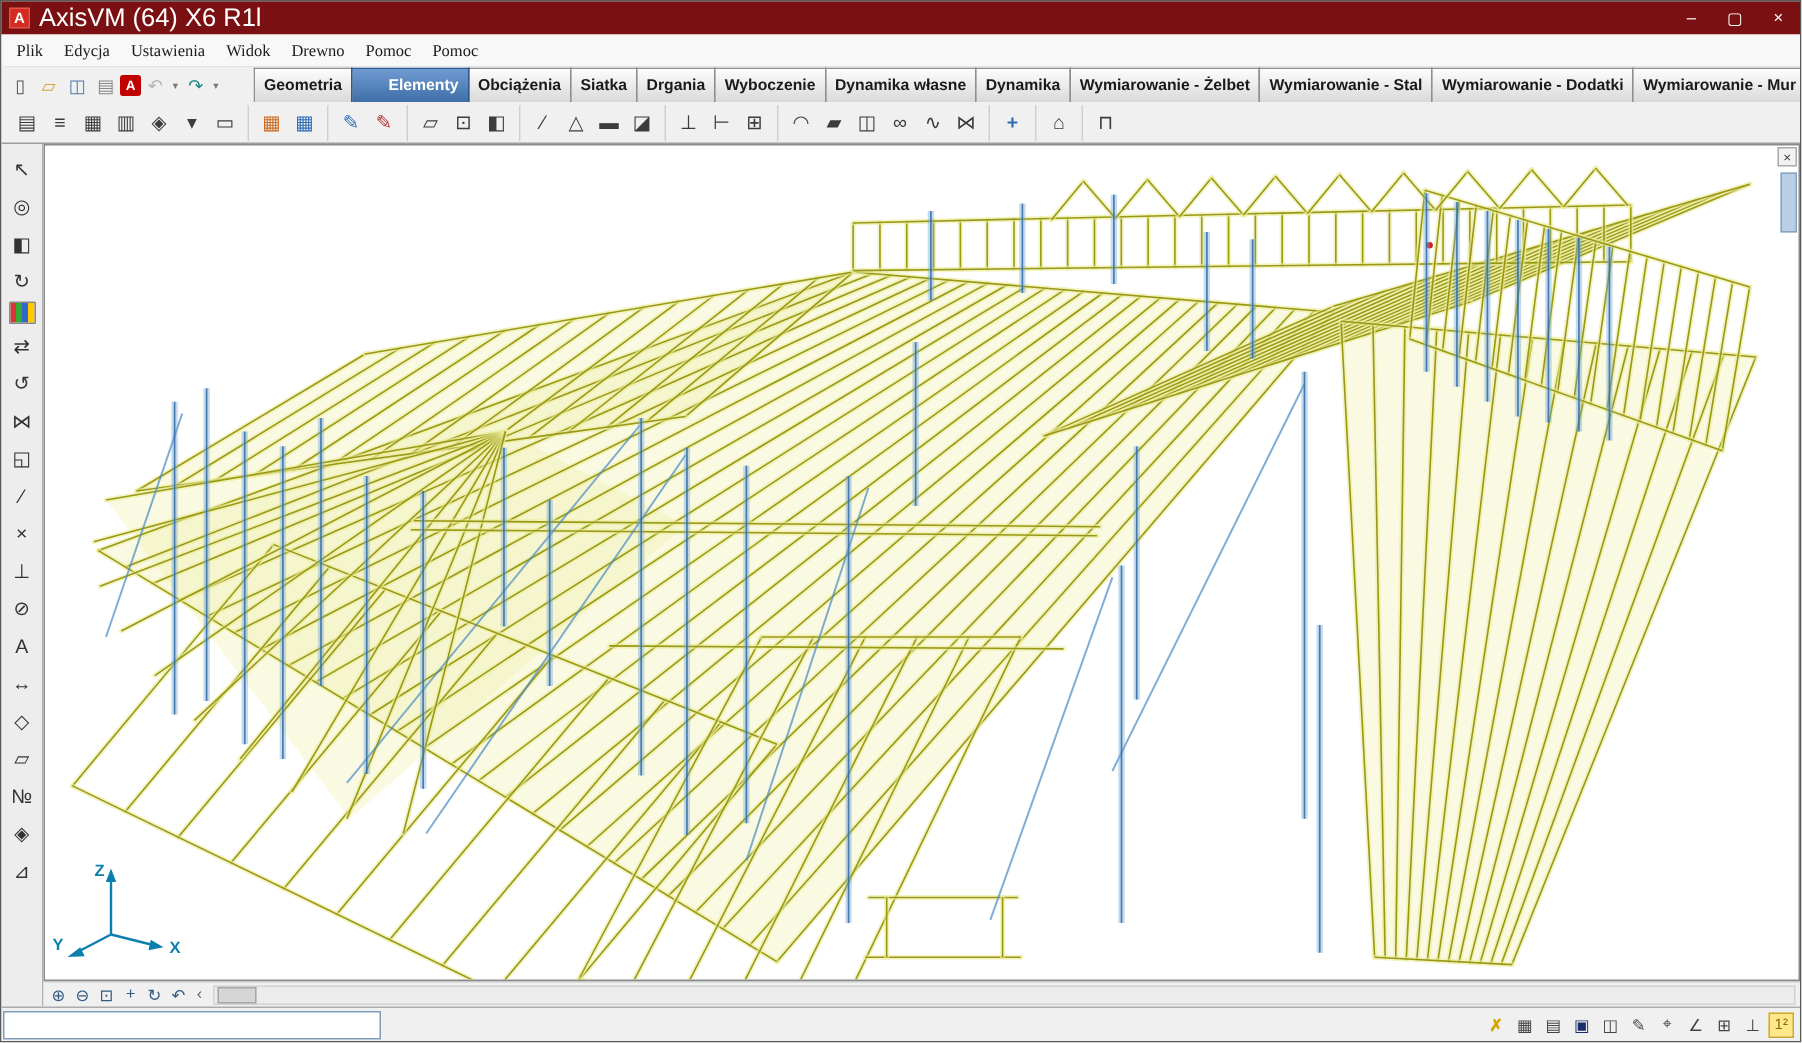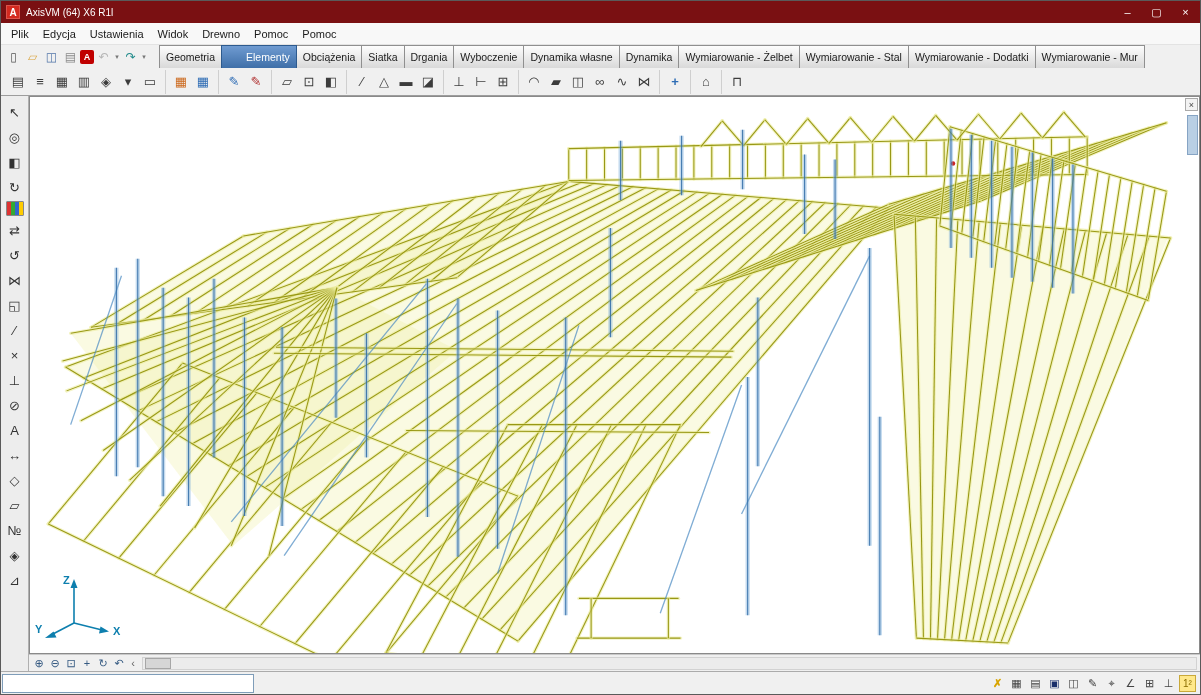--- a/index.html
+++ b/index.html
@@ -4,37 +4,37 @@
 <style>
   * { box-sizing: border-box; margin: 0; padding: 0; }
   html,body { width:1201px; height:695px; overflow:hidden; }
   body { font-family:"Liberation Sans", sans-serif; font-size:11px; background:#f0f0f0; color:#1a1a1a; }
   .app { display:flex; flex-direction:column; width:1201px; height:695px; border:1px solid #5a5a5a; }
 
   
   .titlebar { height:22px; background:#7a1012; display:flex; align-items:center; color:#fff; flex:0 0 auto; }
   .app-icon { width:14px; height:14px; margin:0 6px 0 5px; background:#d42a20; color:#fff; font-size:10px; font-weight:bold;
               display:flex; align-items:center; justify-content:center; border:1px solid #fff3; }
-  .title-text { font-size:10px; }
+  .title-text { font-size:17px; }
   .win-controls { margin-left:auto; display:flex; height:100%; }
   .wbtn { width:29px; height:100%; display:flex; align-items:center; justify-content:center; font-size:11px; color:#fff; cursor:default; }
 
   
   .menubar { height:22px; background:#f8f8f8; border-bottom:1px solid #e3e3e3; display:flex; align-items:center; padding-left:3px; flex:0 0 auto; }
-  .menu-item { padding:3px 7px; cursor:default; }
+  .menu-item { padding:3px 7px; cursor:default;font-family:Liberation Serif, serif; }
 
   
   .row1 { height:23px; display:flex; align-items:stretch; background:#f0f0f0; flex:0 0 auto; }
   .file-tools { display:flex; align-items:center; padding:0 3px; }
   .tool-btn { min-width:19px; height:19px; display:flex; align-items:center; justify-content:center; font-size:12px; color:#555; cursor:default; }
   .caret { min-width:8px; font-size:7px; color:#777; }
   .g-folder { color:#d9a33c; } .g-save { color:#5577aa; } .g-gray { color:#8a8a8a; }
   .g-dim { color:#b5b5b5; } .g-teal { color:#1f8a8a; }
   .g-pdf { background:#c00000; color:#fff; border-radius:2px; font-size:9px; min-width:14px; height:14px; font-weight:bold; }
-  .tabs { display:flex; align-items:stretch; flex:1; overflow:hidden; margin-left:8px; }
+  .tabs { display:flex; align-items:stretch; flex:1; overflow:hidden; margin-left:18px;font-weight:bold; }
   .tab { display:flex; align-items:center; white-space:nowrap; padding:0 6px; font-size:10.5px;
          border:1px solid #8f8f8f; border-bottom:none; margin-right:-1px;
          background:linear-gradient(#fdfdfd,#d9d9d9); cursor:default; }
   .tab.active { background:linear-gradient(#6f9bd1,#3f6fa8); color:#fff; border-color:#2d5a8e; z-index:2;padding-left:24px; }
 
   
   .row2 { height:28px; border-bottom:1px solid #9d9d9d; display:flex; align-items:center; background:#f0f0f0; padding:0 2px; flex:0 0 auto; }
   .tgroup { display:flex; align-items:center; padding:0 4px; border-right:1px solid #cfcfcf; height:24px; }
   .tgroup:last-child { border-right:none; }
   .tool-btn2 { min-width:22px; height:22px; display:flex; align-items:center; justify-content:center; font-size:13px; color:#3c3c3c; cursor:default; }

